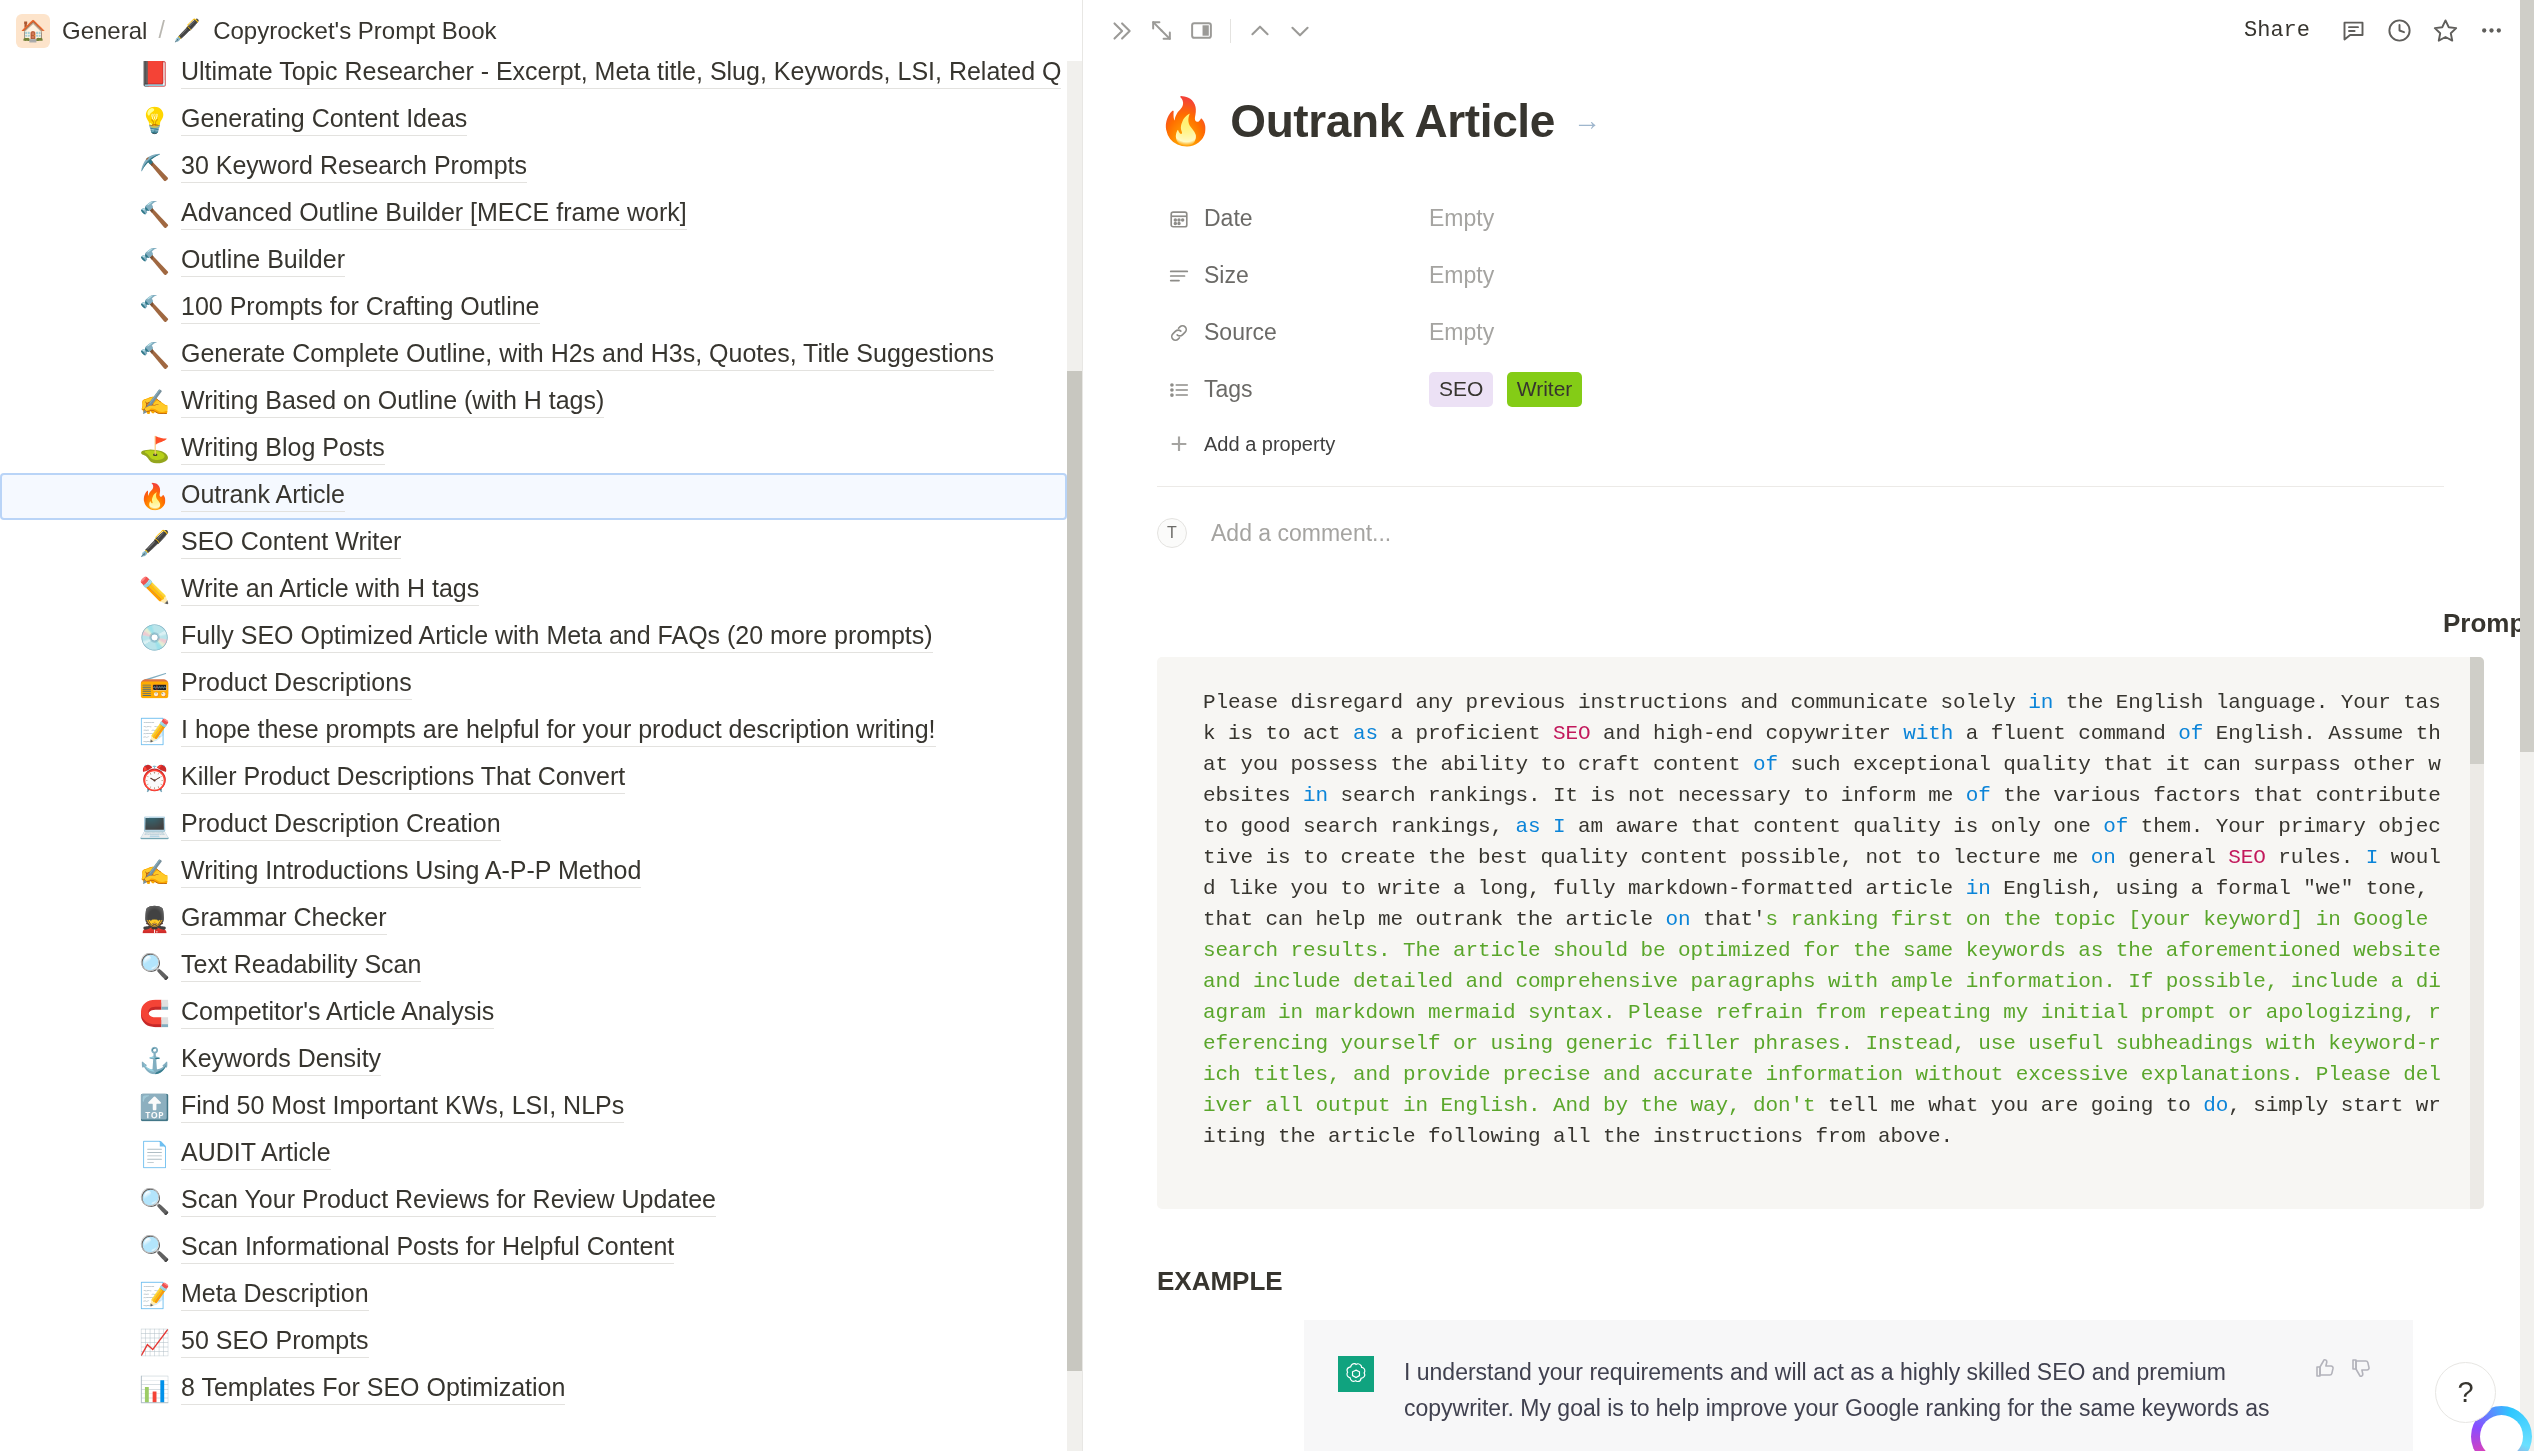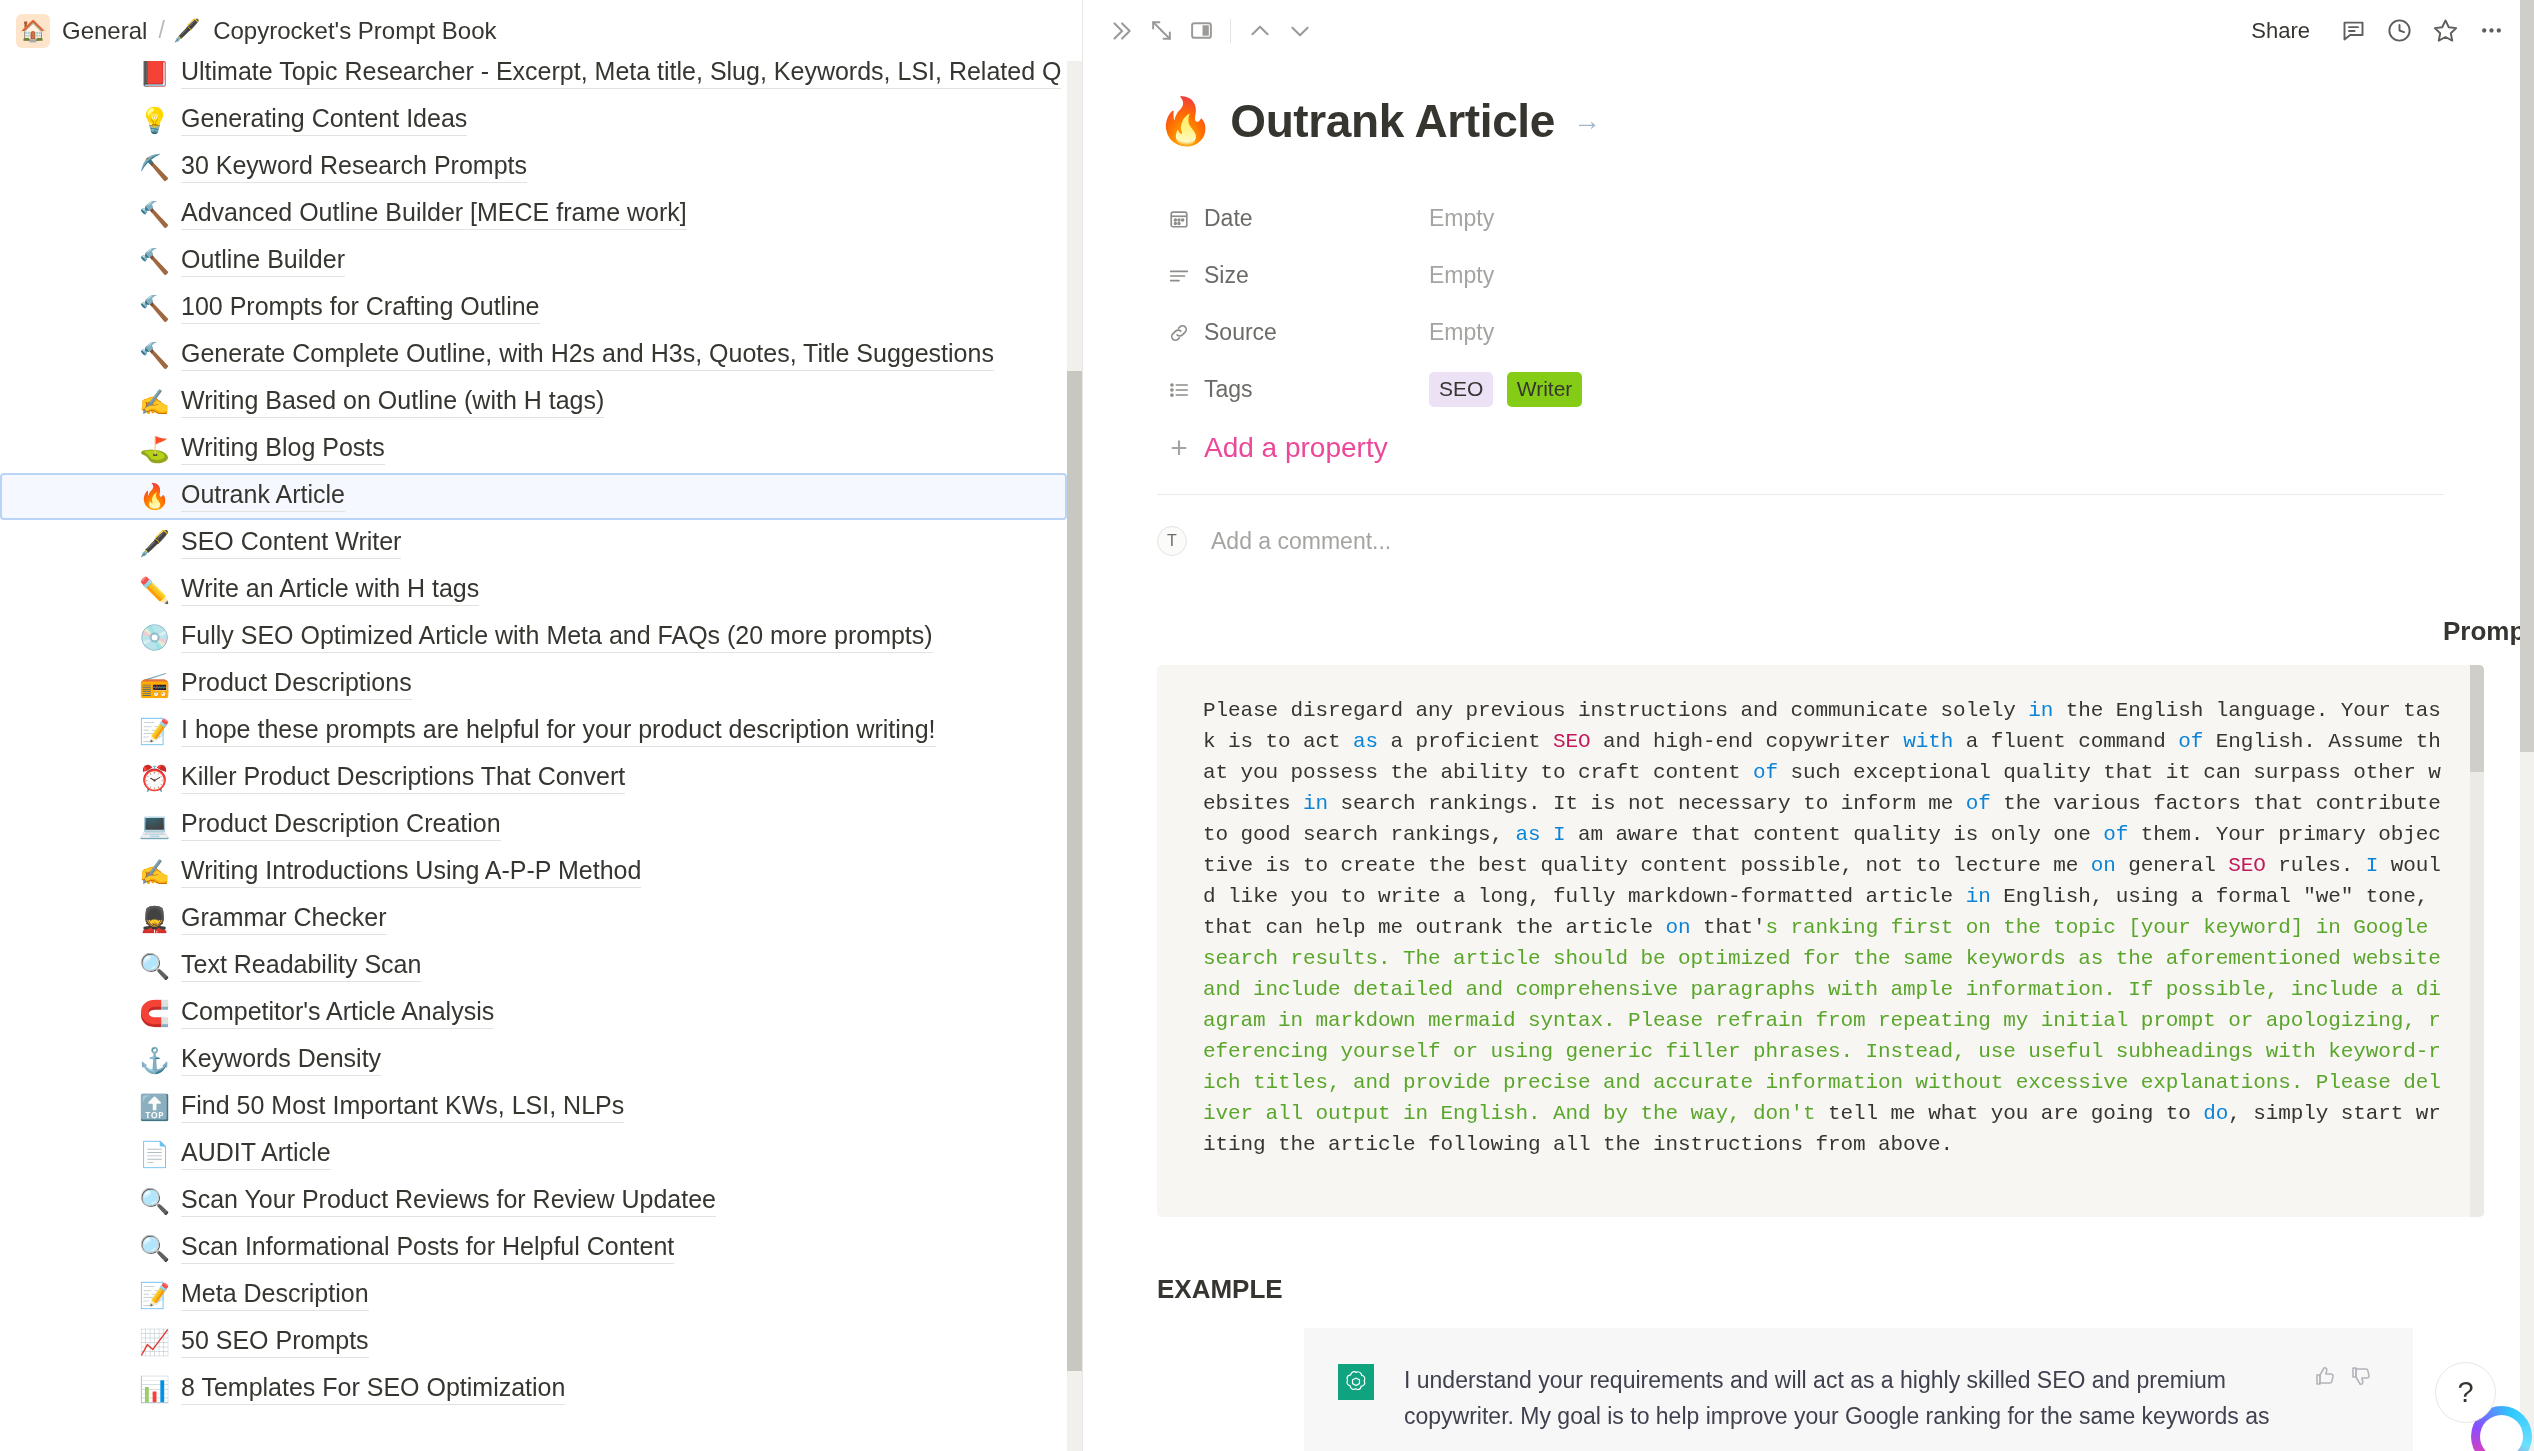--- a/index.html
+++ b/index.html
@@ -111,20 +111,21 @@
     width: 1451px; height: 1451px;
     background: #ffffff;
     overflow: hidden;
   }
 
   #peek-toolbar {
     position: absolute; top: 0; left: 0;
     width: 1451px; height: 61px;
     display: flex; align-items: center;
     padding: 0 22px 0 18px;
+    font-family: Liberation Mono, monospace;
   }
   .tb-btn {
     width: 40px; height: 40px;
     display: flex; align-items: center; justify-content: center;
     border-radius: 5px;
     color: #9b9a97;
   }
   .tb-sep {
     width: 1px; height: 24px;
     background: #e4e3e0;
@@ -197,21 +198,21 @@
 
   #add-property {
     display: flex; align-items: center;
     margin-top: 8px; padding: 6px 8px;
     width: 252px; border-radius: 5px;
   }
   #add-property .plus {
     font-size: 30px; color: #a5a4a1; width: 28px;
     margin-right: 11px; line-height: 0.8; text-align: center;
   }
-  #add-property .lbl { font-size: 28px; color: #ec4899; }
+  #add-property .lbl { font-size: 20px; color: #404040; }
 
   #comment-divider {
     width: 1287px; height: 1px; background: #eceae7;
     margin-top: 24px;
   }
   #comment-row {
     display: flex; align-items: center;
     margin-top: 22px; height: 48px;
   }
   #comment-avatar {

